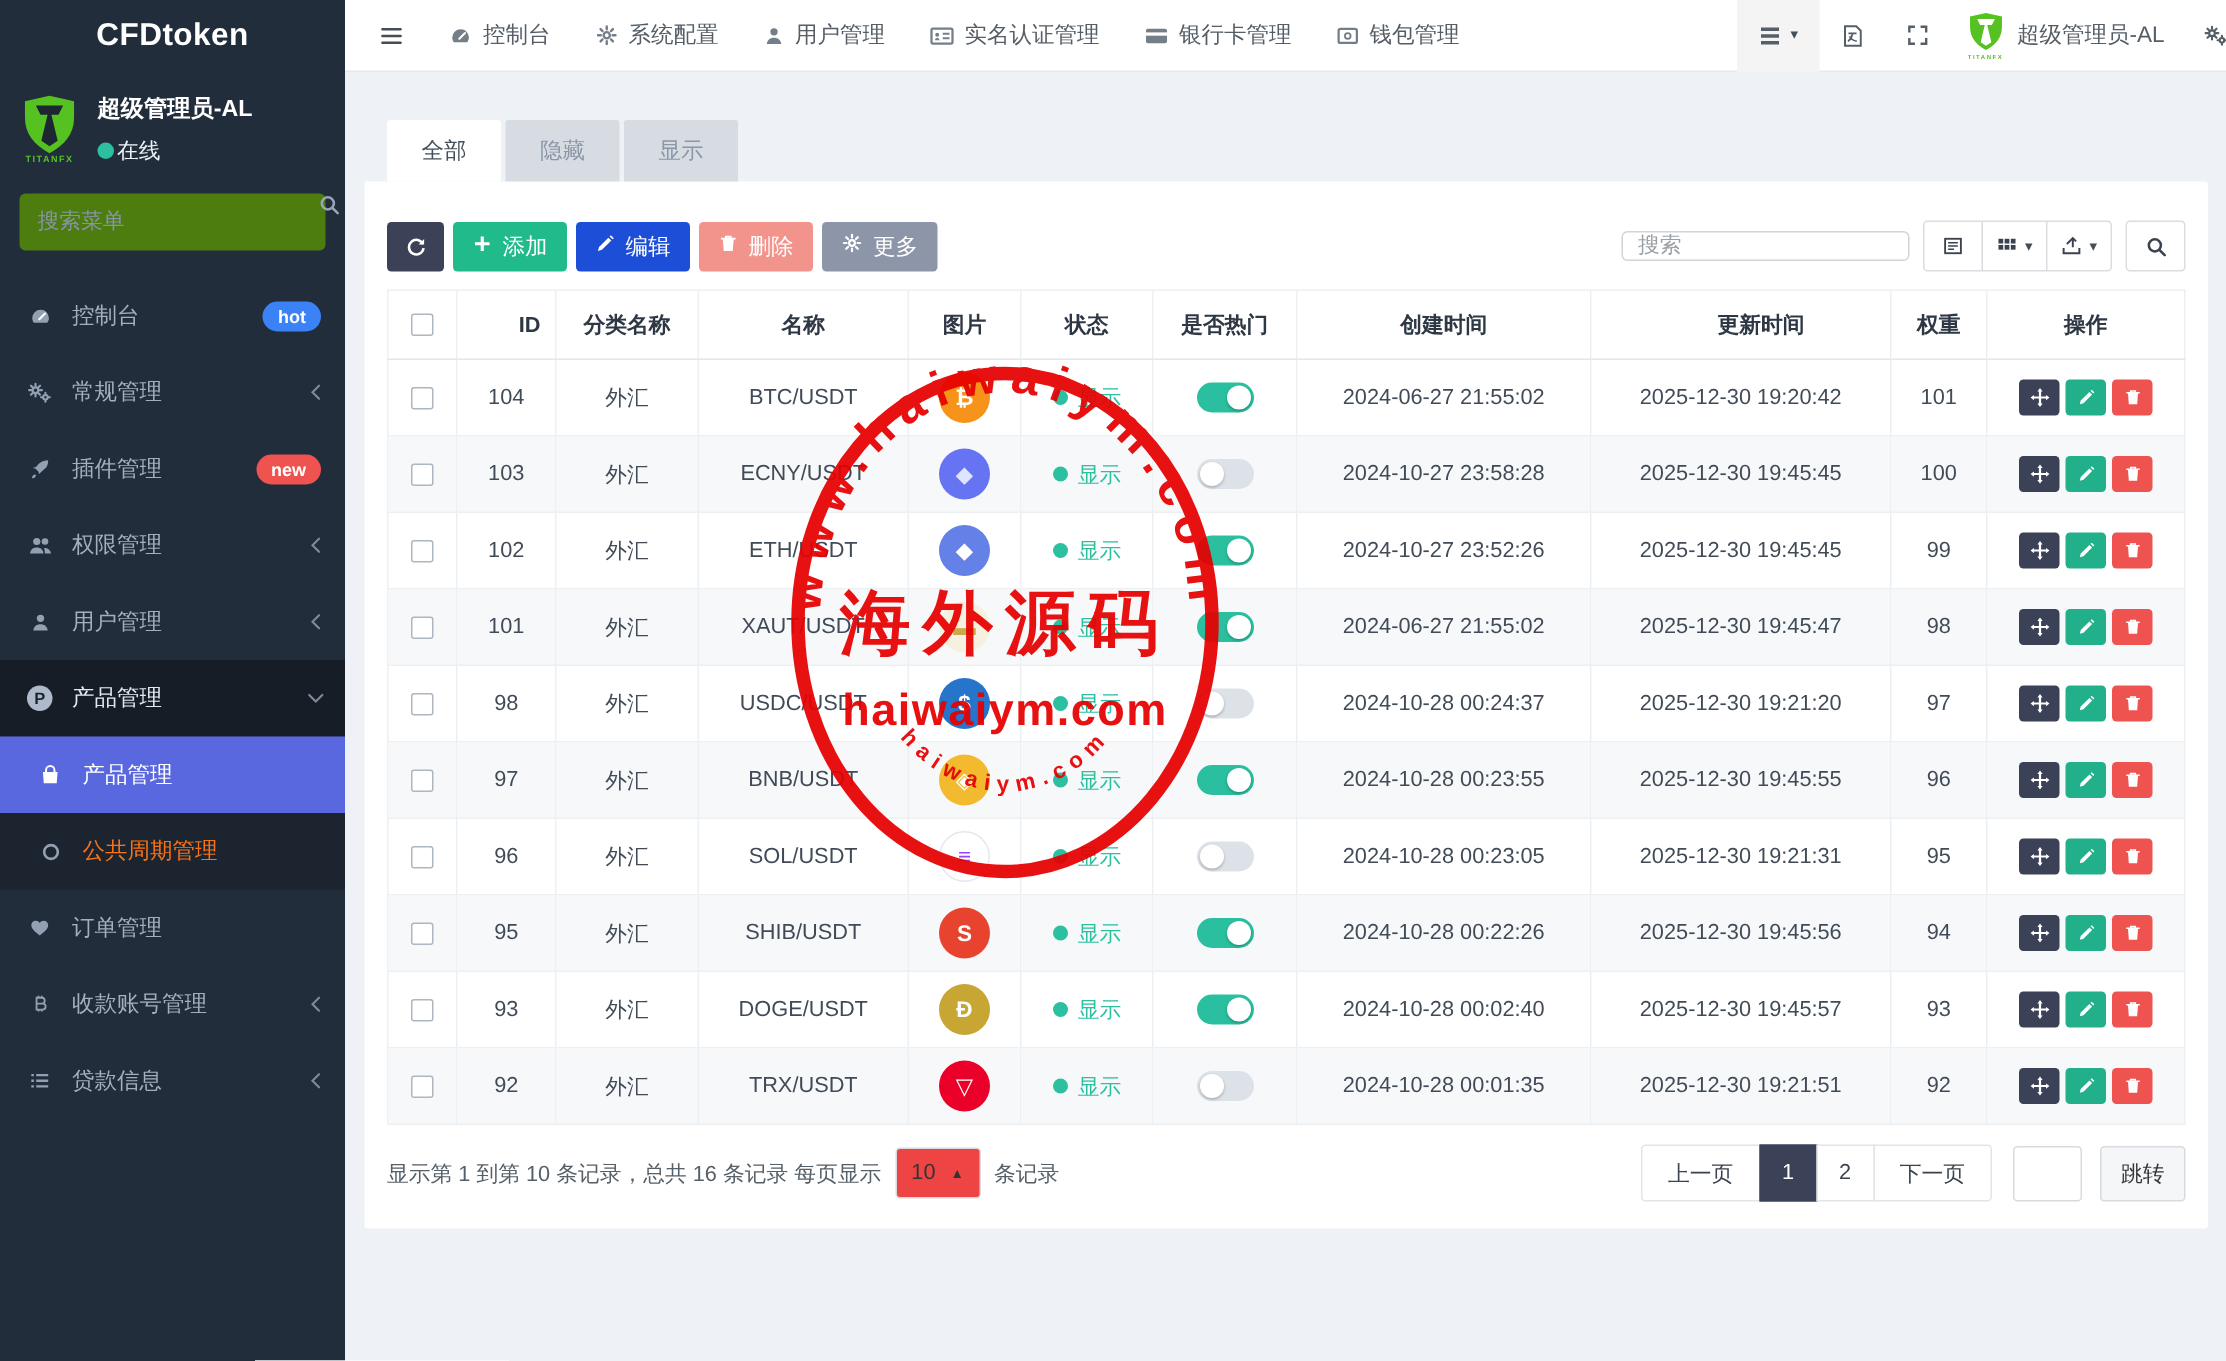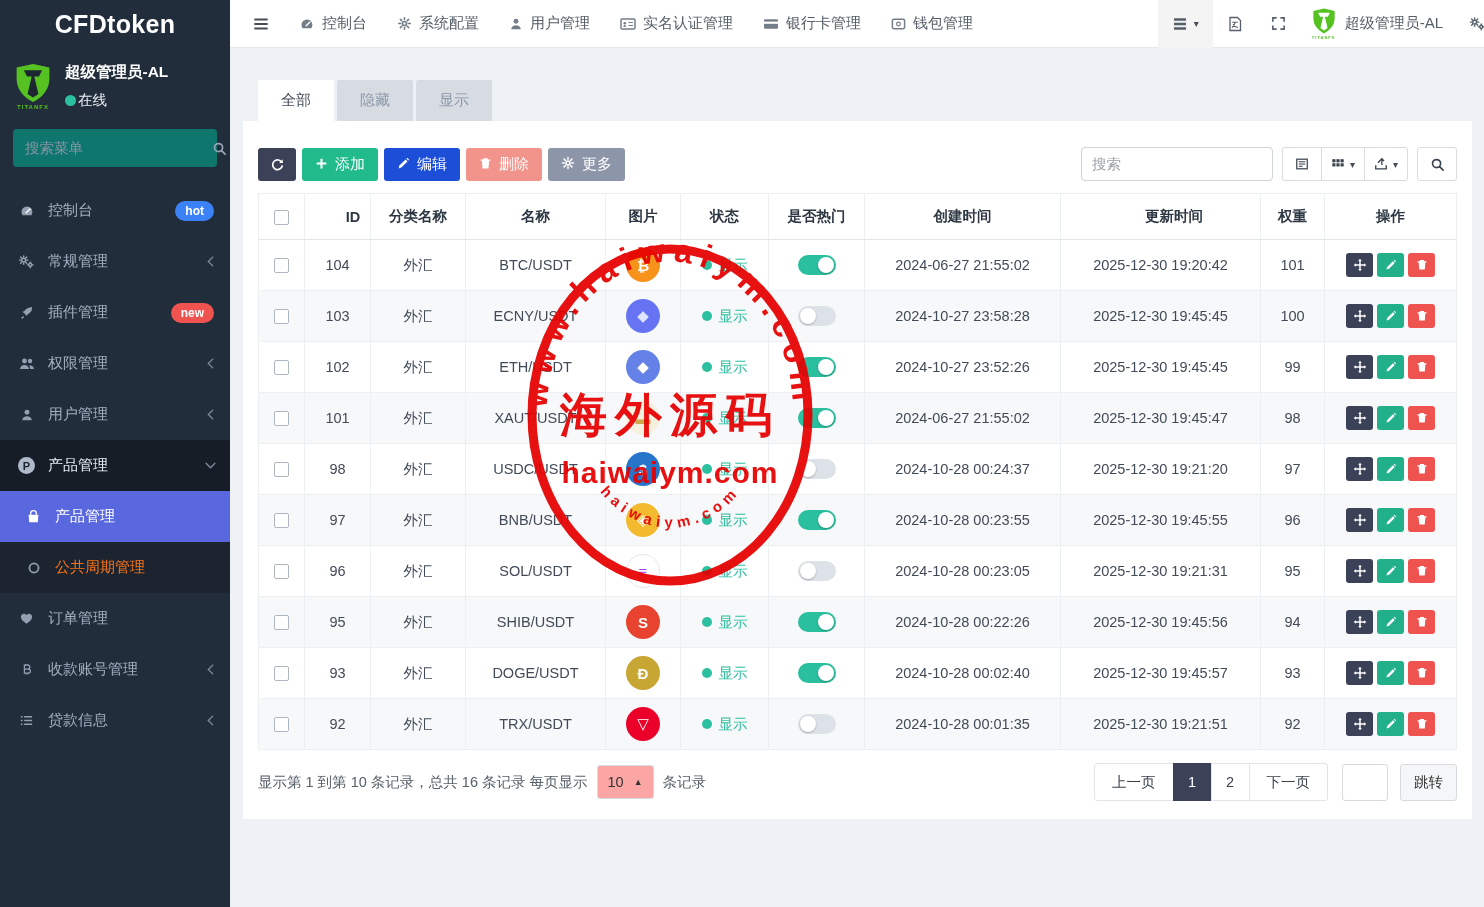--- a/index.html
+++ b/index.html
@@ -1,27 +1,27 @@
 <!DOCTYPE html>
 <html><head>
 <meta charset="utf-8">
 <style>
   *{box-sizing:border-box;margin:0;padding:0}
   html,body{width:1484px;height:907px;overflow:hidden}
   body{display:flex;font-family:"Liberation Sans","DejaVu Sans",sans-serif;background:#eef1f5}
   
   .sidebar{width:230px;min-width:230px;background:#222d3b;color:#a3aebf;display:flex;flex-direction:column}
-  .brand{height:48px;display:flex;align-items:center;justify-content:center;color:#fff;font-size:25px;font-weight:bold;letter-spacing:.3px}
+  .brand{height:48px;display:flex;align-items:center;justify-content:center;color:#fff;font-size:21px;font-weight:bold;letter-spacing:.3px}
   .admin{display:flex;gap:12px;padding:14px 13px 15px;align-items:center}
   .logo{display:flex;flex-direction:column;align-items:center}
   .logo .cap{font-size:6px;color:#56c221;font-weight:bold;letter-spacing:1px;margin-top:1px}
   .admin-name{font-size:15.5px;font-weight:bold;color:#fff;margin-bottom:8px}
   .online{display:flex;align-items:center;gap:2px;font-size:14.5px;color:#eef2f6}
   .online .dot{width:11px;height:11px;border-radius:50%;background:#2cc0a0}
-  .search-menu{margin:4px 13px 18px;background:#0f766e;border-radius:4px;height:38px;display:flex;align-items:center;padding:0 12px}
+  .search-menu{margin:4px 13px 18px;background:#4d7c0f;border-radius:4px;height:38px;display:flex;padding:0 12px}
   .search-menu input{background:transparent;border:none;outline:none;color:#cfd6df;flex:1;font-size:14.5px;font-family:inherit}
   .search-menu input::placeholder{color:#8794a6}
   .search-menu .s-ic{color:#9aa6b6;display:flex}
   .menu{flex:1;overflow:hidden}
   .menu-item{height:51px;display:flex;align-items:center;gap:11px;padding:0 16px;font-size:15px;cursor:pointer}
   .mi-ic{width:21px;display:flex;justify-content:center;color:#93a0b1}
   .menu-item.open{background:#161d27;color:#e3e9f0}
   .menu-item.open .mi-ic{color:#e3e9f0}
   .submenu{background:#1c242f}
   .menu-item.sub{padding-left:23px;color:#f97316}
@@ -50,21 +50,21 @@
   .tab{height:41px;padding:0 23px;display:flex;align-items:center;background:#d7dce3;color:#8b97a7;font-size:15px;margin-right:3px;border-radius:2px 2px 0 0;cursor:pointer}
   .tab.active{background:#fff;color:#454f5b}
   .card{background:#fff;padding:26px 15px 18px;border-radius:0 2px 2px 2px}
   .toolbar{display:flex;align-items:center;margin-bottom:12px}
   .btn{height:33px;border:none;border-radius:3px;color:#fff;font-size:15px;display:inline-flex;align-items:center;gap:7px;padding:0 13px;margin-right:6px;cursor:pointer;font-family:inherit}
   .btn-refresh{width:38px;justify-content:center;background:#3b4157;padding:0}
   .btn-add{background:#21ba8b}
   .btn-edit{background:#1d4ed8}
   .btn-del{background:#f2938c}
   .btn-more{background:#8d96a9}
-  .tsearch{margin-left:auto;width:192px;height:34px;border:1px solid #ced4da;border-radius:4px;padding:0 10px;font-size:14.5px;color:#333;outline:none;font-family:inherit}
+  .tsearch{margin-left:auto;width:192px;height:20px;border:1px solid #ced4da;border-radius:4px;padding:0 10px;font-size:14.5px;color:#333;outline:none;font-family:inherit}
   .tsearch::placeholder{color:#9aa0a6}
   .bgroup{display:flex;margin-left:9px}
   .gbtn{height:34px;min-width:40px;background:#fff;border:1px solid #d9dde2;display:inline-flex;align-items:center;justify-content:center;gap:5px;color:#39424d;margin-left:-1px;cursor:pointer;padding:0 9px}
   .gbtn:first-child{border-radius:3px 0 0 3px;margin-left:0}
   .gbtn:last-child{border-radius:0 3px 3px 0}
   .sbtn{height:34px;width:40px;background:#fff;border:1px solid #d9dde2;border-radius:3px;margin-left:9px;display:inline-flex;align-items:center;justify-content:center;color:#39424d;cursor:pointer}
   
   table{width:100%;border-collapse:collapse;table-layout:fixed}
   th,td{border:1px solid #edf0f2;text-align:center;font-size:14.5px;color:#414b57;padding:0 5px;overflow:hidden}
   thead th{font-weight:bold;color:#2e3844;height:46px;border-bottom:1px solid #e2e6ea}
@@ -77,21 +77,21 @@
   .status-text{color:#2cc0a0}
   .toggle{width:38px;height:20px;border-radius:10px;position:relative;display:inline-block;cursor:pointer;vertical-align:middle}
   .toggle .knob{position:absolute;top:2px;width:16px;height:16px;border-radius:50%;background:#fff;box-shadow:0 1px 2px rgba(0,0,0,.25)}
   .toggle.on{background:#2abf9e}.toggle.on .knob{right:2px}
   .toggle.off{background:#dde2e8}.toggle.off .knob{left:2px}
   .acts{display:flex;gap:4px;justify-content:center}
   .act{width:27px;height:24px;border:none;border-radius:3px;color:#fff;display:inline-flex;align-items:center;justify-content:center;cursor:pointer;padding:0}
   .act.mv{background:#3b4157}.act.ed{background:#21b08a}.act.del{background:#ef5350}
   
   .tfoot{display:flex;align-items:center;margin-top:13px;color:#566069;font-size:14.5px}
-  .pp{display:inline-flex;align-items:center;gap:10px;background:#fca5a5;border:1px solid #d7dbe0;border-radius:3px;padding:8px 10px;margin:0 9px;cursor:pointer;color:#333}
+  .pp{display:inline-flex;align-items:center;gap:10px;background:#ef4444;border:1px solid #d7dbe0;border-radius:3px;padding:8px 10px;margin:0 9px;cursor:pointer;color:#333}
   .pp .cu{font-size:9px;color:#333}
   .pager{margin-left:auto;display:flex;align-items:center}
   .pg{display:flex}
   .pg-i{min-width:39px;height:38px;border:1px solid #e1e5ea;background:#fff;color:#39424d;display:inline-flex;align-items:center;justify-content:center;margin-left:-1px;font-size:14.5px;cursor:pointer;padding:0 6px}
   .pg-i.prev,.pg-i.next{padding:0 17px}
   .pg-i.active{background:#3b4157;border-color:#3b4157;color:#fff}
   .pg-i:first-child{border-radius:3px 0 0 3px;margin-left:0}
   .pg-i:last-child{border-radius:0 3px 3px 0}
   .jump-input{width:46px;height:37px;border:1px solid #d7dbe0;border-radius:3px;margin-left:14px;padding:0 6px;font-size:14px;outline:none;font-family:inherit}
   .jump-btn{height:37px;padding:0 13px;background:#f5f6f8;border:1px solid #d7dbe0;border-radius:3px;margin-left:12px;font-size:14.5px;color:#333;cursor:pointer;font-family:inherit}

